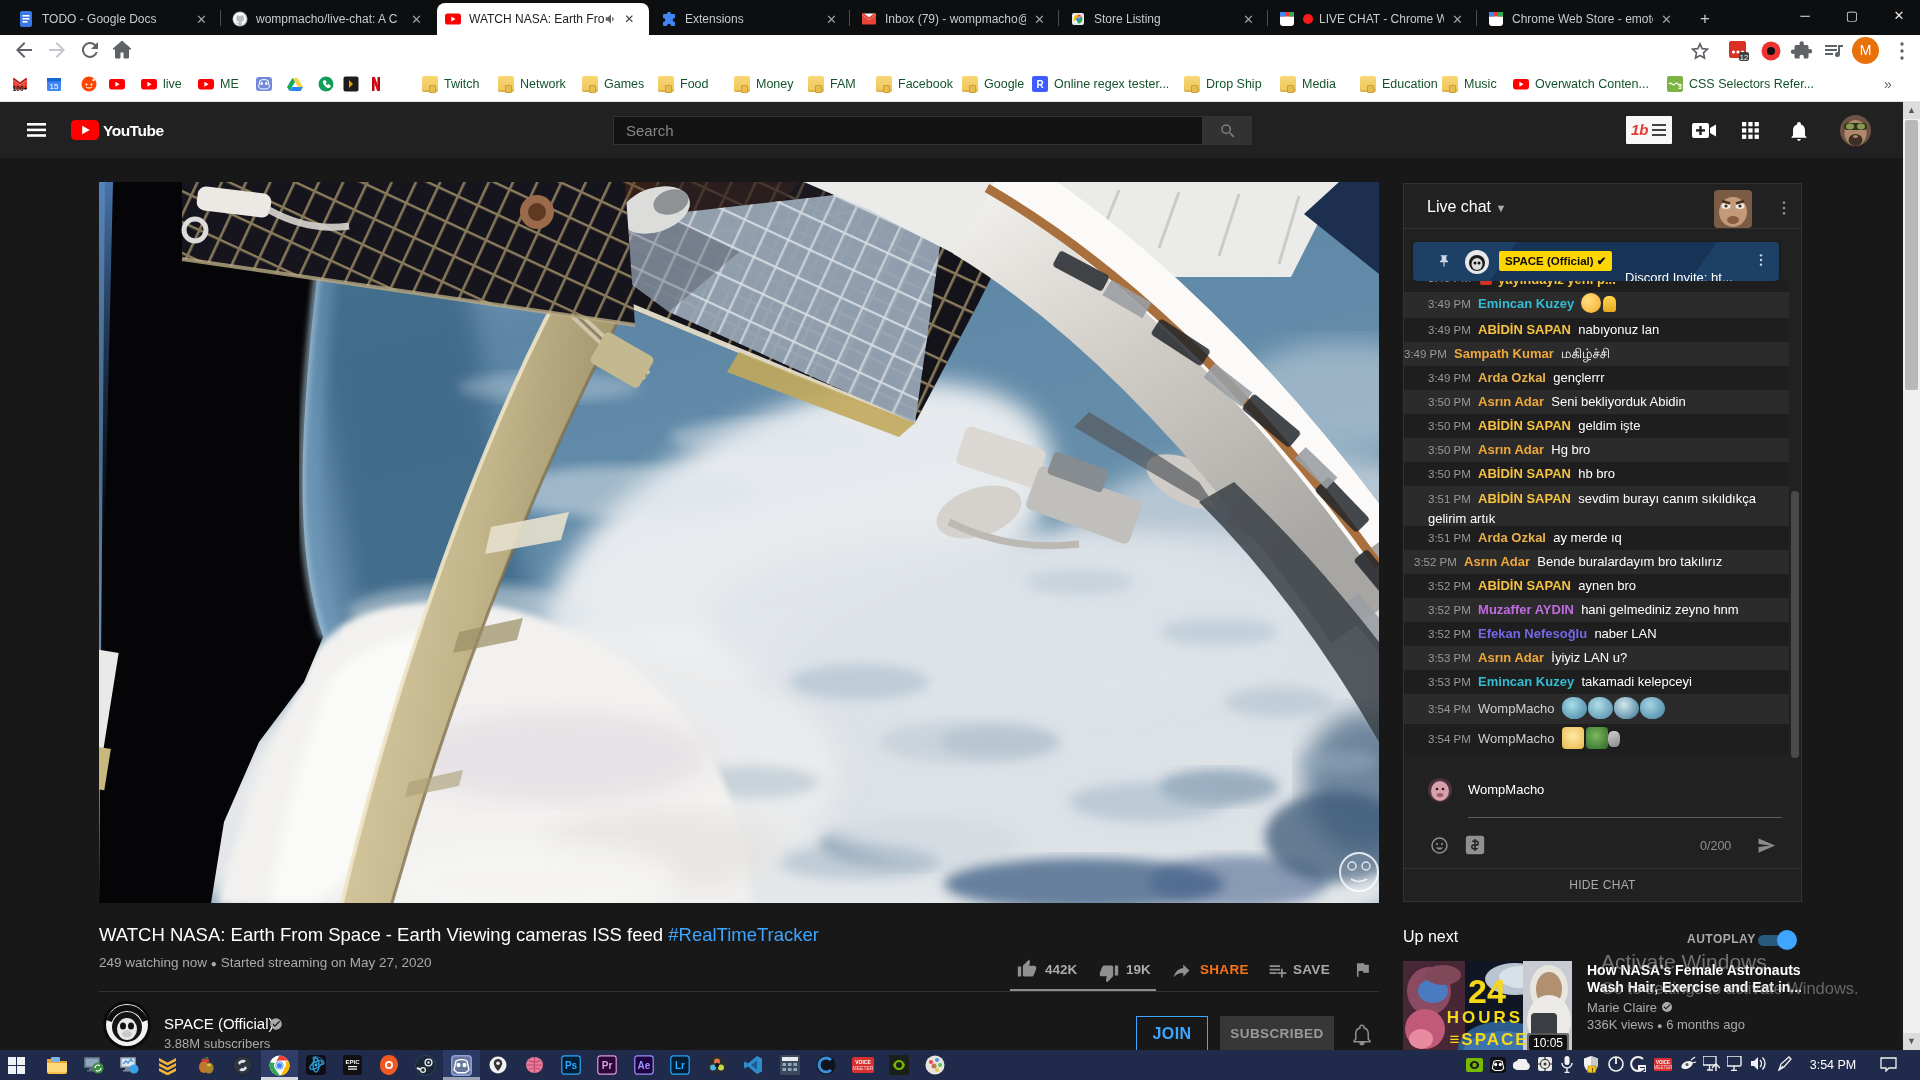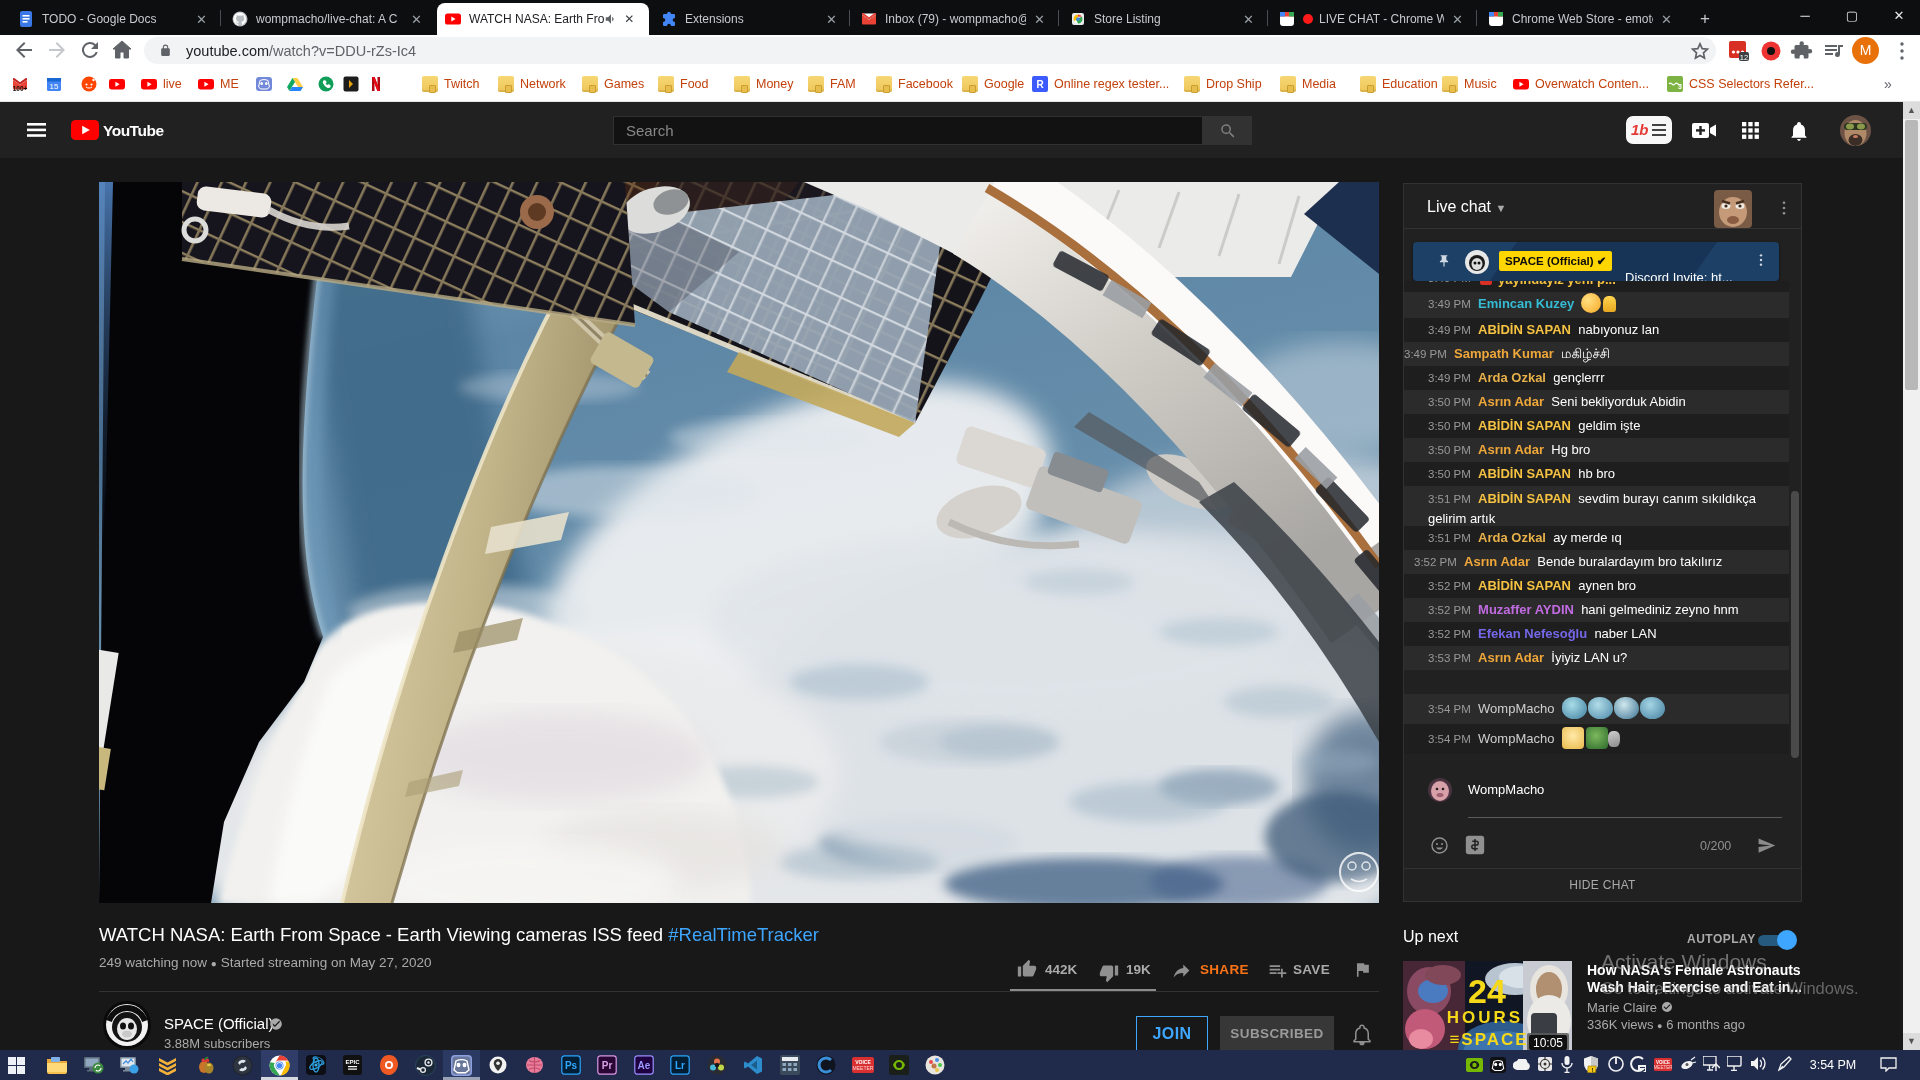--- a/index.html
+++ b/index.html
@@ -12,21 +12,21 @@
 .tab .tx{color:#9aa0a6;font-size:13px;margin:0 8px}
 .tabsep{position:absolute;top:10px;width:1px;height:16px;background:#4a4d51}
 #activetab{position:absolute;left:437px;top:3px;width:212px;height:32px;background:#fff;border-radius:8px 8px 0 0;color:#202124;display:flex;align-items:center;font-size:12px}
 .fav{width:16px;height:16px;margin:0 8px;flex:none}
 .winctl{position:absolute;top:0;height:30px;color:#e8e8e8;font-size:13px;display:flex;align-items:center;justify-content:center;width:46px}
 #toolbar{position:absolute;left:0;top:35px;width:1920px;height:31px;background:#fff}
 .tbico{position:absolute;top:3px;width:24px;height:24px}
 #urlbar{position:absolute;left:144px;top:2px;width:1572px;height:27px;background:#f1f3f4;border-radius:14px;display:flex;align-items:center}
 #urltext{font-size:14.5px;color:#202124;margin-left:14px}
 #bookmarks{position:absolute;left:0;top:66px;width:1920px;height:36px;background:#fff;border-bottom:1px solid #e6e6e6}
-.bk{position:absolute;top:5px;height:26px;display:flex;align-items:center;font-size:12.5px;color:#c2410c}
+.bk{position:absolute;top:5px;height:26px;display:flex;align-items:center;font-size:12.5px;color:#14532d}
 .bk .bi{width:16px;height:16px;margin-right:6px;flex:none}
 .folder{width:16px;height:14px;background:linear-gradient(#f7d774,#eec65a);border-radius:2px;position:relative;box-shadow:inset 0 -2px 0 rgba(180,140,40,.35)}
 .folder:before{content:"";position:absolute;right:2px;bottom:-1px;width:5px;height:6px;background:#e8bd4e;border:1px solid #c99f2f;border-radius:1px}
 
 #ytpage{position:absolute;left:0;top:102px;width:1920px;height:948px;background:#181818;overflow:hidden}
 #masthead{position:absolute;left:0;top:0;width:1920px;height:56px;background:#212121}
 #searchbox{position:absolute;left:613px;top:14px;width:590px;height:29px;background:#121212;border:1px solid #323232;color:#888;font-size:15px;line-height:27px;padding-left:12px}
 #searchbtn{position:absolute;left:1203px;top:14px;width:49px;height:29px;background:#323232;border:1px solid #323232}
 </style></head><body>
 <div id="root">
@@ -127,26 +127,20 @@
       </svg>
  <svg class="tbico" style="left:45px" viewBox="0 0 24 24">
         <path fill="#c4c7cb" d="M4 11h12.2l-5.6-5.6L12 4l8 8-8 8-1.4-1.4 5.6-5.6H4z"></path>
       </svg>
  <svg class="tbico" style="left:78px" viewBox="0 0 24 24">
         <path fill="#5f6368" d="M17.65 6.35A8 8 0 1 0 19.73 14h-2.08a6 6 0 1 1-1.42-6.23L13 11h7V4z"></path>
       </svg>
  <svg class="tbico" style="left:110px" viewBox="0 0 24 24">
         <path fill="#5f6368" d="M12 3l-9 8h2.5v9H10v-6h4v6h4.5v-9H21z" stroke="#5f6368" stroke-width="1" stroke-linejoin="round"></path>
       </svg>
- <div id="urlbar">
-   <svg width="13" height="15" viewBox="0 0 24 24" style="margin-left:15px">
-          <path fill="#5f6368" d="M18 8h-1V6a5 5 0 0 0-10 0v2H6a2 2 0 0 0-2 2v10a2 2 0 0 0 2 2h12a2 2 0 0 0 2-2V10a2 2 0 0 0-2-2zM9 6a3 3 0 0 1 6 0v2H9z"></path>
-        </svg>
-   <span id="urltext">youtube.com<span style="color:#5f6368">/watch?v=DDU-rZs-Ic4</span></span>
- </div>
  <svg class="tbico" style="left:1688px;top:4px" viewBox="0 0 24 24">
         <path fill="none" stroke="#5f6368" stroke-width="1.7" d="M12 4.8l2.2 4.8 5.2.6-3.9 3.6 1 5.2L12 16.4 7.5 19l1-5.2L4.6 10.2l5.2-.6z"></path>
       </svg>
  <svg class="tbico" style="left:1727px;top:4px" viewBox="0 0 24 24">
         <rect x="2" y="2" width="17" height="17" rx="2" fill="#d93025"></rect>
         <circle cx="6.5" cy="13" r="1.6" fill="#fff"></circle>
         <circle cx="11" cy="13" r="1.6" fill="#fff"></circle>
         <circle cx="15.5" cy="13" r="1.6" fill="#fff"></circle>
         <rect x="12" y="13" width="10" height="9" rx="2" fill="#3c4043"></rect>
         <text x="17" y="20.5" font-size="7.5" fill="#fff" text-anchor="middle" font-family="Liberation Sans">12</text>
@@ -330,21 +324,21 @@
         </svg>
   <svg class="abs" style="left:71px;top:18px" width="110" height="20" viewBox="0 0 110 20">
           <rect x="0" y="0" width="28" height="20" rx="4.5" fill="#f00"></rect>
           <path d="M11.2 5.7v8.6l7.6-4.3z" fill="#fff"></path>
           <text x="32" y="15.5" font-size="15.5" font-weight="bold" fill="#fff" font-family="Liberation Sans" letter-spacing="-0.5">YouTube</text>
         </svg>
   <div id="searchbox">Search</div>
   <div id="searchbtn"><svg width="18" height="18" viewBox="0 0 24 24" style="margin:5px 15px">
             <path fill="#7d7d7d" d="M15.5 14h-.8l-.3-.3a6.5 6.5 0 1 0-.7.7l.3.3v.8l5 5 1.5-1.5zm-6 0a4.5 4.5 0 1 1 0-9 4.5 4.5 0 0 1 0 9z"></path>
           </svg></div>
-  <div class="abs" style="left:1626px;top:14px;width:46px;height:28px;background:#f8f8f8;border-radius:7px">
+  <div class="abs" style="left:1626px;top:14px;width:46px;height:28px;background:#f8f8f8;border-radius:1px">
     <span class="abs" style="left:5px;top:5px;color:#e53935;font-weight:bold;font-size:15px;font-style:italic">1b</span>
     <svg class="abs" style="left:26px;top:8px" width="14" height="12" viewBox="0 0 14 12">
             <rect width="14" height="2" y="0" fill="#444"></rect>
             <rect width="14" height="2" y="5" fill="#444"></rect>
             <rect width="14" height="2" y="10" fill="#444"></rect>
           </svg>
   </div>
 
   <svg class="abs" style="left:1692px;top:21px" width="24" height="15" viewBox="0 0 24 15">
           <rect x="0" y="0" width="17" height="15" rx="2" fill="#fff"></rect>
@@ -669,20 +663,21 @@
 <div style="position:absolute;left:0;top:186px;width:385px;height:24px;background:#1e1e1e;line-height:24px;padding-left:24px;box-sizing:border-box;color:#fff"><span style="color:#999;font-size:11.5px">3:50 PM</span>&nbsp; <span style="color:#f5c242;font-weight:bold;font-size:13px">ABİDİN SAPAN</span>&nbsp;&nbsp;geldim işte</div>
 <div style="position:absolute;left:0;top:210px;width:385px;height:24px;background:#2b2b2b;line-height:24px;padding-left:24px;box-sizing:border-box;color:#fff"><span style="color:#999;font-size:11.5px">3:50 PM</span>&nbsp; <span style="color:#f0a73a;font-weight:bold;font-size:13px">Asrın Adar</span>&nbsp;&nbsp;Hg bro</div>
 <div style="position:absolute;left:0;top:234px;width:385px;height:24px;background:#1e1e1e;line-height:24px;padding-left:24px;box-sizing:border-box;color:#fff"><span style="color:#999;font-size:11.5px">3:50 PM</span>&nbsp; <span style="color:#f5c242;font-weight:bold;font-size:13px">ABİDİN SAPAN</span>&nbsp;&nbsp;hb bro</div>
 <div style="position:absolute;left:0;top:258px;width:385px;height:40px;background:#2b2b2b;line-height:19px;padding-top:3px;padding-left:24px;box-sizing:border-box;color:#fff"><span style="color:#999;font-size:11.5px">3:51 PM</span>&nbsp; <span style="color:#f5c242;font-weight:bold;font-size:13px">ABİDİN SAPAN</span>&nbsp;&nbsp;sevdim burayı canım sıkıldıkça<br>gelirim artık</div>
 <div style="position:absolute;left:0;top:298px;width:385px;height:24px;background:#1e1e1e;line-height:24px;padding-left:24px;box-sizing:border-box;color:#fff"><span style="color:#999;font-size:11.5px">3:51 PM</span>&nbsp; <span style="color:#e8b04a;font-weight:bold;font-size:13px">Arda Ozkal</span>&nbsp;&nbsp;ay merde ıq</div>
 <div style="position:absolute;left:0;top:322px;width:385px;height:24px;background:#2b2b2b;line-height:24px;padding-left:10px;box-sizing:border-box;color:#fff"><span style="color:#999;font-size:11.5px">3:52 PM</span>&nbsp; <span style="color:#f0a73a;font-weight:bold;font-size:13px">Asrın Adar</span>&nbsp;&nbsp;Bende buralardayım bro takılırız</div>
 <div style="position:absolute;left:0;top:346px;width:385px;height:24px;background:#1e1e1e;line-height:24px;padding-left:24px;box-sizing:border-box;color:#fff"><span style="color:#999;font-size:11.5px">3:52 PM</span>&nbsp; <span style="color:#f5c242;font-weight:bold;font-size:13px">ABİDİN SAPAN</span>&nbsp;&nbsp;aynen bro</div>
 <div style="position:absolute;left:0;top:370px;width:385px;height:24px;background:#2b2b2b;line-height:24px;padding-left:24px;box-sizing:border-box;color:#fff"><span style="color:#999;font-size:11.5px">3:52 PM</span>&nbsp; <span style="color:#c06be0;font-weight:bold;font-size:13px">Muzaffer AYDIN</span>&nbsp;&nbsp;hani gelmediniz zeyno hnm</div>
 <div style="position:absolute;left:0;top:394px;width:385px;height:24px;background:#1e1e1e;line-height:24px;padding-left:24px;box-sizing:border-box;color:#fff"><span style="color:#999;font-size:11.5px">3:52 PM</span>&nbsp; <span style="color:#7468e8;font-weight:bold;font-size:13px">Efekan Nefesoğlu</span>&nbsp;&nbsp;naber LAN</div>
 <div style="position:absolute;left:0;top:418px;width:385px;height:24px;background:#2b2b2b;line-height:24px;padding-left:24px;box-sizing:border-box;color:#fff"><span style="color:#999;font-size:11.5px">3:53 PM</span>&nbsp; <span style="color:#f0a73a;font-weight:bold;font-size:13px">Asrın Adar</span>&nbsp;&nbsp;İyiyiz LAN u?</div>
+<div style="position:absolute;left:0;top:442px;width:385px;height:24px;background:#1e1e1e;line-height:24px;padding-left:24px;box-sizing:border-box;color:#fff"><span style="color:#999;font-size:11.5px">3:53 PM</span>&nbsp; <span style="color:#35bcd4;font-weight:bold;font-size:13px">Emincan Kuzey</span>&nbsp;&nbsp;takamadi kelepceyi</div>
 <div style="position:absolute;left:0;top:466px;width:385px;height:30px;background:#2b2b2b;line-height:30px;padding-left:24px;box-sizing:border-box;color:#fff"><span style="color:#999;font-size:11.5px">3:54 PM</span>&nbsp; <span style="color:#cfcfcf;font-weight:normal;font-size:13px">WompMacho</span>&nbsp;&nbsp;<span style="display:inline-block;width:25px;height:22px;vertical-align:-6px;margin-right:1px;border-radius:45% 55% 50% 50%;background:radial-gradient(circle at 40% 35%,#a8dce8,#3f7e9e)"></span><span style="display:inline-block;width:25px;height:22px;vertical-align:-6px;margin-right:1px;border-radius:45% 55% 50% 50%;background:radial-gradient(circle at 40% 35%,#b2dde8,#4a88a8)"></span><span style="display:inline-block;width:25px;height:22px;vertical-align:-6px;margin-right:1px;border-radius:45% 55% 50% 50%;background:radial-gradient(circle at 40% 35%,#cfe8ee,#3a7090)"></span><span style="display:inline-block;width:25px;height:22px;vertical-align:-6px;margin-right:1px;border-radius:45% 55% 50% 50%;background:radial-gradient(circle at 40% 35%,#a5d5e4,#437f9f)"></span></div>
 <div style="position:absolute;left:0;top:496px;width:385px;height:30px;background:#1e1e1e;line-height:30px;padding-left:24px;box-sizing:border-box;color:#fff"><span style="color:#999;font-size:11.5px">3:54 PM</span>&nbsp; <span style="color:#cfcfcf;font-weight:normal;font-size:13px">WompMacho</span>&nbsp;&nbsp;<span style="display:inline-block;width:22px;height:22px;vertical-align:-6px;border-radius:4px;background:radial-gradient(circle at 50% 40%,#ffe9a8,#e8b84a)"></span><span style="display:inline-block;width:22px;height:22px;vertical-align:-6px;margin-left:2px;border-radius:4px;background:radial-gradient(circle at 45% 40%,#7cb85c,#2d6b2d)"></span><span style="display:inline-block;width:12px;height:16px;vertical-align:-4px;border-radius:40%;background:linear-gradient(160deg,#cfcfcf,#8a8a8a)"></span></div>
         </div>
 
   <div class="abs" style="left:9px;top:58px;width:366px;height:39px;background:#1d4066;border-radius:4px;overflow:hidden;box-shadow:0 1px 3px rgba(0,0,0,.5)">
     <div style="position:absolute;left:90px;top:-10px;width:200px;height:60px;background:#173355;transform:skewX(-35deg)"></div>
     <svg class="abs" style="left:24px;top:11px" width="14" height="16" viewBox="0 0 24 24">
             <path fill="#cfd8e3" d="M16 9V4h1a1 1 0 0 0 0-2H7a1 1 0 0 0 0 2h1v5c0 1.7-1.3 3-3 3v2h5.97v7l1 1 1-1v-7H19v-2c-1.7 0-3-1.3-3-3z"></path>
           </svg>
 

